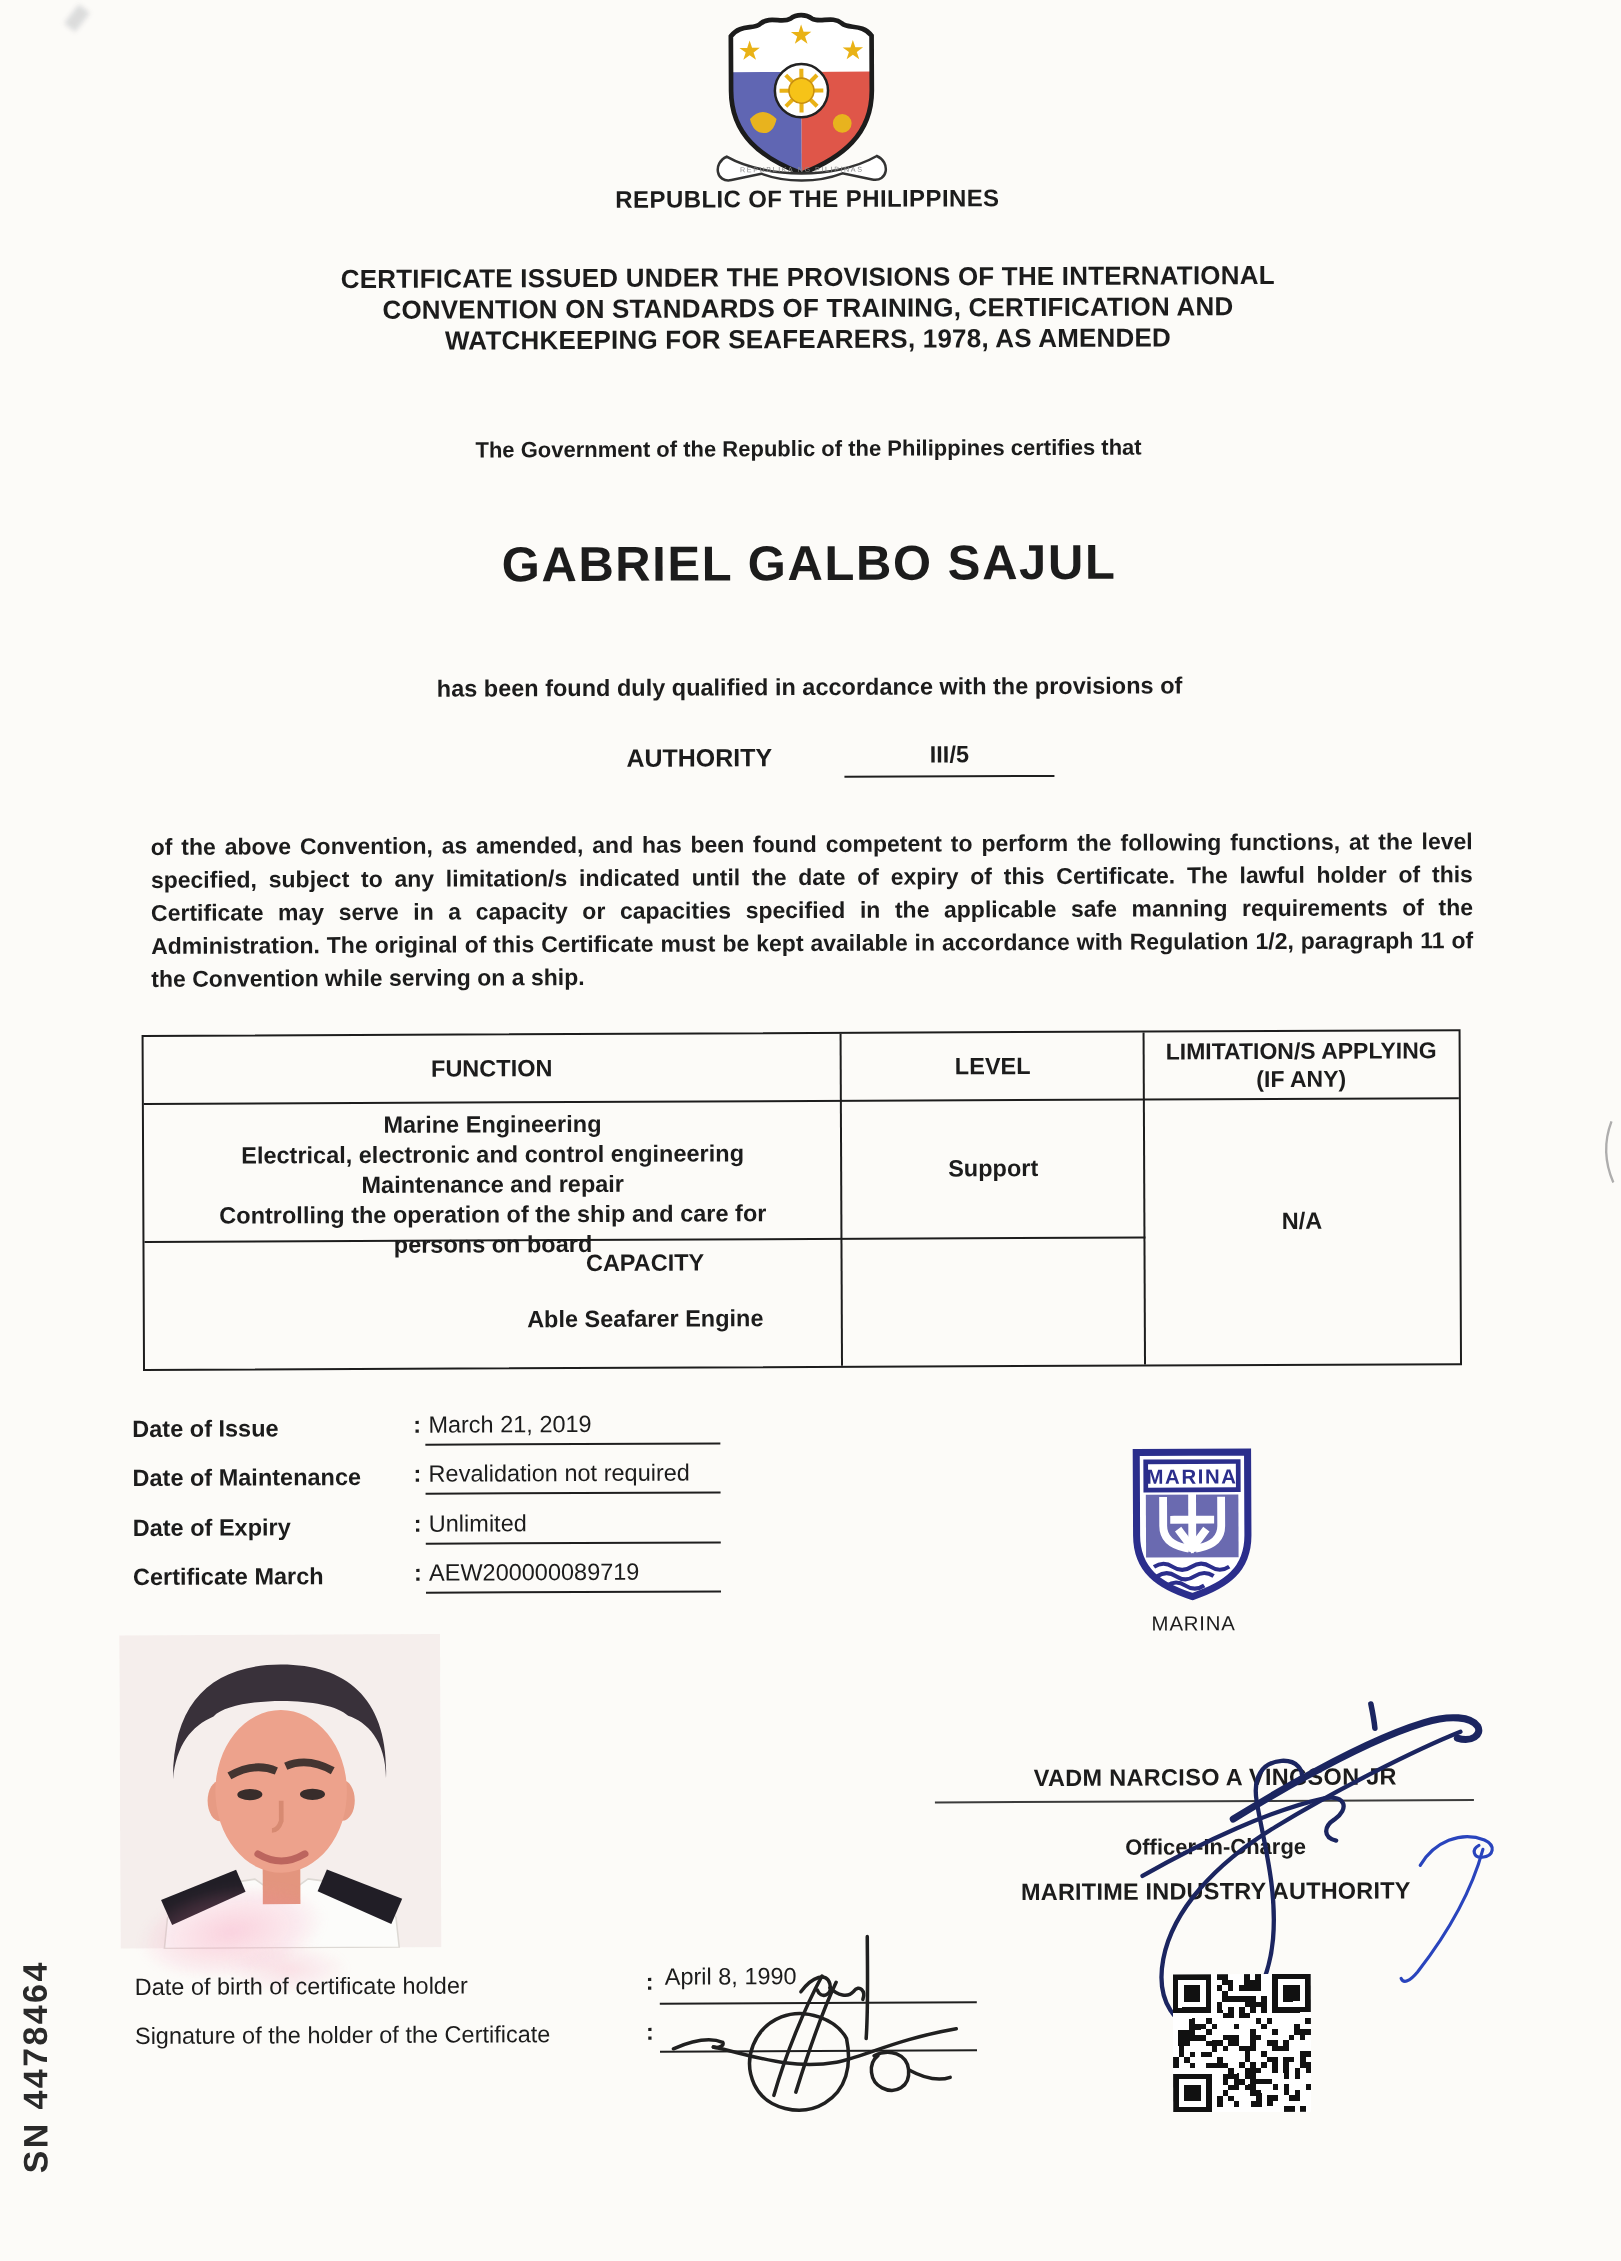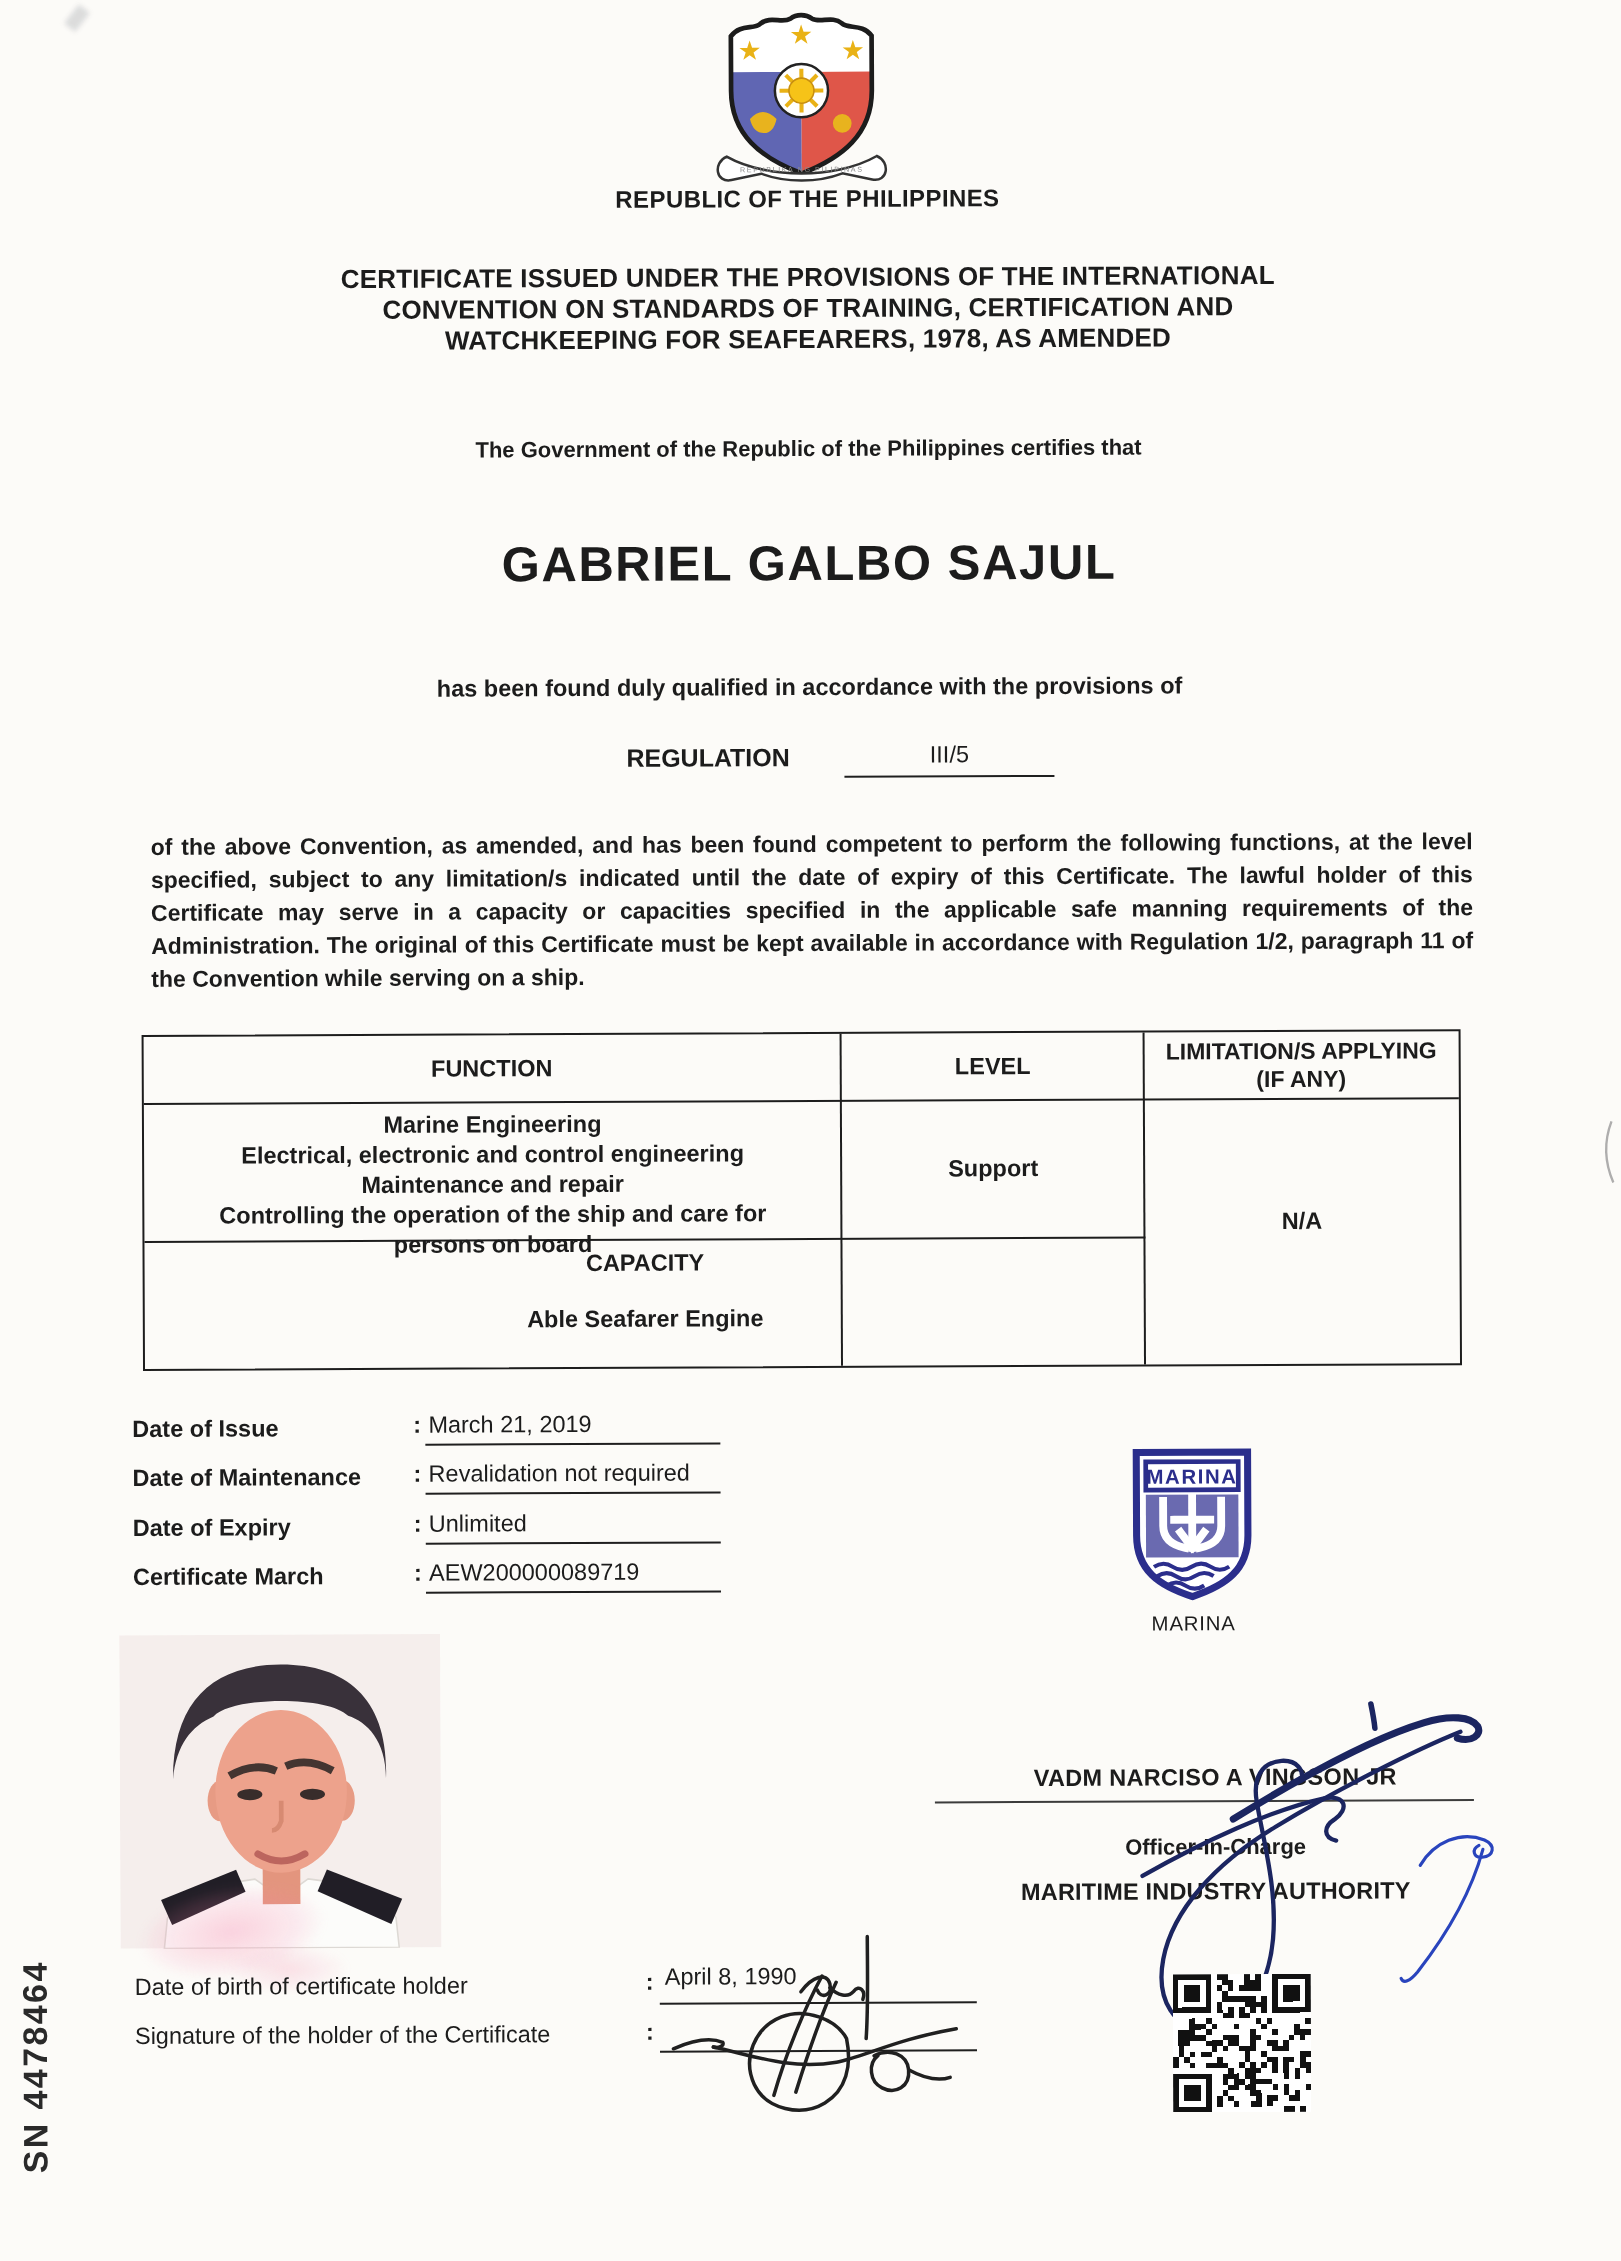--- a/index.html
+++ b/index.html
@@ -8,21 +8,21 @@
   .sheet{position:absolute;inset:0;transform:rotate(-0.25deg);transform-origin:50% 40%;}
   .abs{position:absolute;}
   .ctr{left:11px;width:1599px;text-align:center;}
   
   .republic{top:185px;font-size:24px;font-weight:700;letter-spacing:0.4px;}
   .conv-title{top:262px;font-size:26px;font-weight:700;line-height:31px;letter-spacing:0.2px;}
   .certifies{top:436px;font-size:22px;font-weight:700;}
   .holder-name{top:535px;font-size:49px;font-weight:700;letter-spacing:1.6px;}
   .qualified{top:674px;font-size:23.5px;font-weight:700;}
   .reg-label{left:627px;top:743px;font-size:25px;font-weight:700;}
-  .reg-value{left:845px;top:742px;width:210px;text-align:center;font-size:23.5px;font-weight:400;
+  .reg-value{left:845px;top:742px;width:210px;text-align:center;font-size:23.5px;font-weight:700;
              padding-bottom:7px;border-bottom:2.4px solid #1f1f1f;}
   .bodypara{left:151px;top:828px;width:1322px;font-size:23px;font-weight:700;line-height:33px;
             text-align:justify;text-align-last:left;}
   
   .tbl{left:141px;top:1032px;width:1319px;height:336px;border:2.4px solid #1d1d1d;box-sizing:border-box;}
   .tbl .vline{position:absolute;top:0;bottom:0;width:2.4px;background:#1d1d1d;}
   .tbl .hsep{position:absolute;left:0;right:0;top:66px;height:2.4px;background:#1d1d1d;}
   .tbl .fsep{position:absolute;left:0;top:204px;width:1001px;height:2.4px;background:#1d1d1d;}
   .tbl .th{position:absolute;display:flex;align-items:center;justify-content:center;
            font-size:23.5px;font-weight:700;text-align:center;}
@@ -102,21 +102,21 @@
     <div class="abs ctr conv-title">
       <div>CERTIFICATE ISSUED UNDER THE PROVISIONS OF THE INTERNATIONAL</div>
       <div>CONVENTION ON STANDARDS OF TRAINING, CERTIFICATION AND</div>
       <div>WATCHKEEPING FOR SEAFEARERS, 1978, AS AMENDED</div>
     </div>
 
     <div class="abs ctr certifies">The Government of the Republic of the Philippines certifies that</div>
     <div class="abs ctr holder-name">GABRIEL GALBO SAJUL</div>
     <div class="abs ctr qualified">has been found duly qualified in accordance with the provisions of</div>
 
-    <div class="abs reg-label">REGULATION</div>
+    <div class="abs reg-label">AUTHORITY</div>
     <div class="abs reg-value">III/5</div>
 
     <div class="abs bodypara">of the above Convention, as amended, and has been found competent to perform the following functions, at the level specified, subject to any limitation/s indicated until the date of expiry of this Certificate. The lawful holder of this Certificate may serve in a capacity or capacities specified in the applicable safe manning requirements of the Administration. The original of this Certificate must be kept available in accordance with Regulation 1/2, paragraph 11 of the Convention while serving on a ship.</div>
 
     <div class="abs tbl">
       <div class="vline" style="left:696px;"></div>
       <div class="vline" style="left:999px;"></div>
       <div class="hsep"></div>
       <div class="fsep"></div>
 

